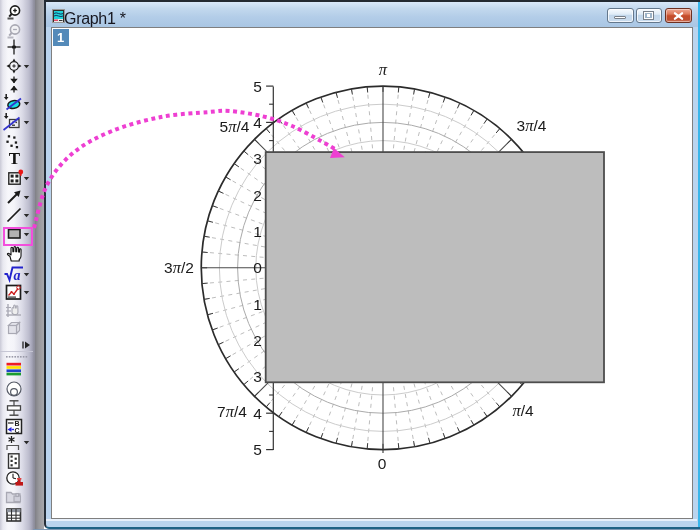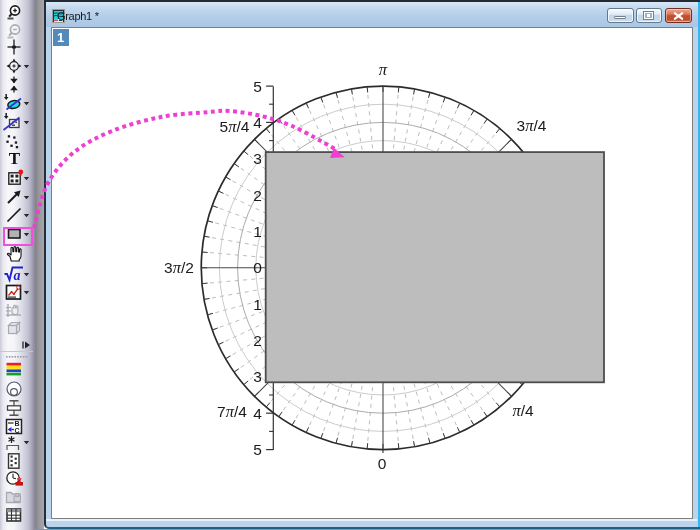--- a/index.html
+++ b/index.html
@@ -24,21 +24,21 @@
  <rect x="0" y="0" width="13" height="14" fill="#9a9a9a"></rect>
  <rect x="1" y="1" width="11" height="12" fill="#2f2f2f"></rect>
  <rect x="2" y="2" width="9" height="8" fill="#1fd2d8"></rect>
  <path d="M2 4.5 Q4 3.2 6.5 4.5 T11 4.5" stroke="#143a66" stroke-width="1" fill="none"></path>
  <path d="M2 7 Q4 5.8 6.5 7 T11 7" stroke="#143a66" stroke-width="1" fill="none"></path>
  <rect x="2" y="10" width="9" height="3" fill="#e8e8e8"></rect>
  <rect x="2" y="10.5" width="4" height="1.4" fill="#e03a5a"></rect>
  <rect x="7" y="11" width="3.5" height="1" fill="#333"></rect>
 </svg>
 
-<div style="position:absolute;left:57px;top:9.5px;font-size:11px;color:#16161f;letter-spacing:-0.3px">Graph1 *</div>
+<div style="position:absolute;left:64px;top:9.5px;font-size:16px;color:#16161f;letter-spacing:-0.3px">Graph1 *</div>
 
 <div style="position:absolute;left:606.5px;top:8px;width:27px;height:14.5px;border:1px solid #64788c;border-radius:3px;background:linear-gradient(to bottom,#f8fbfe 0%,#dfecf7 40%,#c3d8ec 50%,#cadcee 100%);box-shadow:inset 0 0 0 1px rgba(255,255,255,0.75)"></div>
 <div style="position:absolute;left:613.5px;top:15.6px;width:12.5px;height:3.6px;background:#fdfdfd;border:1px solid #77808a;border-radius:1px"></div>
 <div style="position:absolute;left:635.5px;top:8px;width:26.5px;height:14.5px;border:1px solid #64788c;border-radius:3px;background:linear-gradient(to bottom,#f8fbfe 0%,#dfecf7 40%,#c3d8ec 50%,#cadcee 100%);box-shadow:inset 0 0 0 1px rgba(255,255,255,0.75)"></div>
 <div style="position:absolute;left:644px;top:12.2px;width:8.5px;height:7px;border:1.6px solid #fdfdfd;outline:1px solid #77808a;background:#9db4c8">
       <div style="width:3px;height:2.4px;background:#fdfdfd;margin:1px auto 0"></div>
     </div>
 <div style="position:absolute;left:664.5px;top:7.5px;width:27px;height:15.5px;border:1px solid #6d3021;border-radius:3px;background:linear-gradient(to bottom,#f0a793 0%,#dd7b5c 38%,#c64c2a 52%,#bc4f31 82%,#d8826a 100%);box-shadow:inset 0 0 0 1px rgba(255,255,255,0.4)"></div>
 <svg style="position:absolute;left:672.5px;top:11.5px" width="11" height="8" viewBox="0 0 11 8">
       <g stroke="#fff" stroke-width="2.3" stroke-linecap="round">

